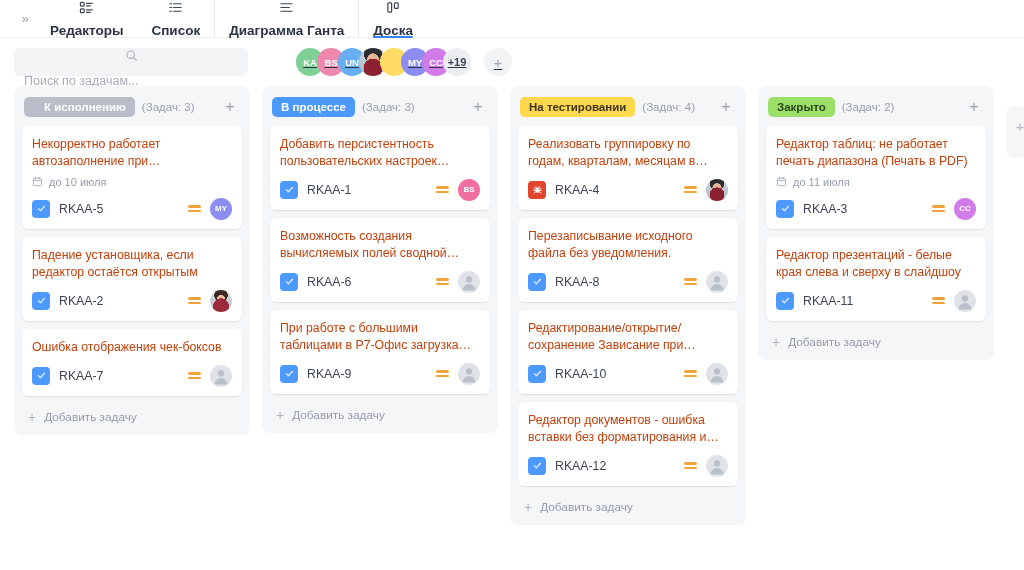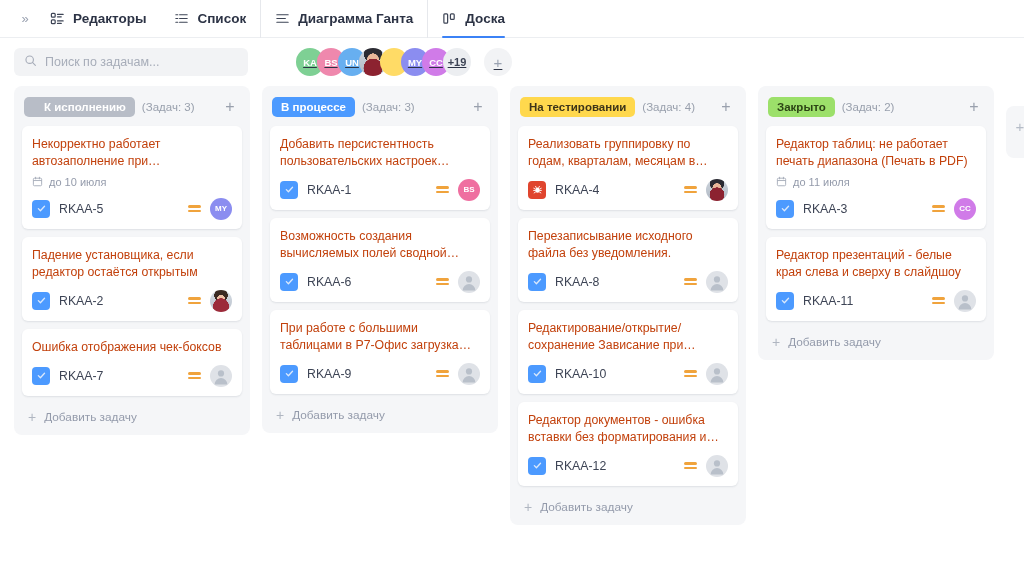--- a/index.html
+++ b/index.html
@@ -32,20 +32,21 @@
   .nav-item {
     display: flex; align-items: center; gap: 8px;
     padding: 0 14px;
     height: 38px;
     cursor: pointer;
     position: relative;
     font-size: 13.5px;
     font-weight: 700;
     color: #2c3345;
     white-space: nowrap;
+    flex-direction: column;
   }
   .nav-item.project { font-weight: 700; padding-left: 2px; }
   .nav-item.sep { border-left: 1px solid #e6e8ec; }
   .nav-item.active::after {
     content: "";
     position: absolute;
     left: 14px; right: 14px; bottom: 0;
     height: 2px;
     background: #3b82f6;
     border-radius: 2px;
@@ -63,20 +64,21 @@
   .search-box {
     width: 234px;
     height: 28px;
     background: #f2f3f5;
     border-radius: 6px;
     display: flex;
     align-items: center;
     gap: 8px;
     padding: 0 10px;
     cursor: text;
+    flex-direction: column;
   }
   .search-box input {
     border: none; outline: none; background: transparent;
     font-family: inherit; font-size: 12.5px; color: #2c3345;
     width: 100%;
   }
   .search-box input::placeholder { color: #a7adb9; }
 
   .members {
     display: flex;

